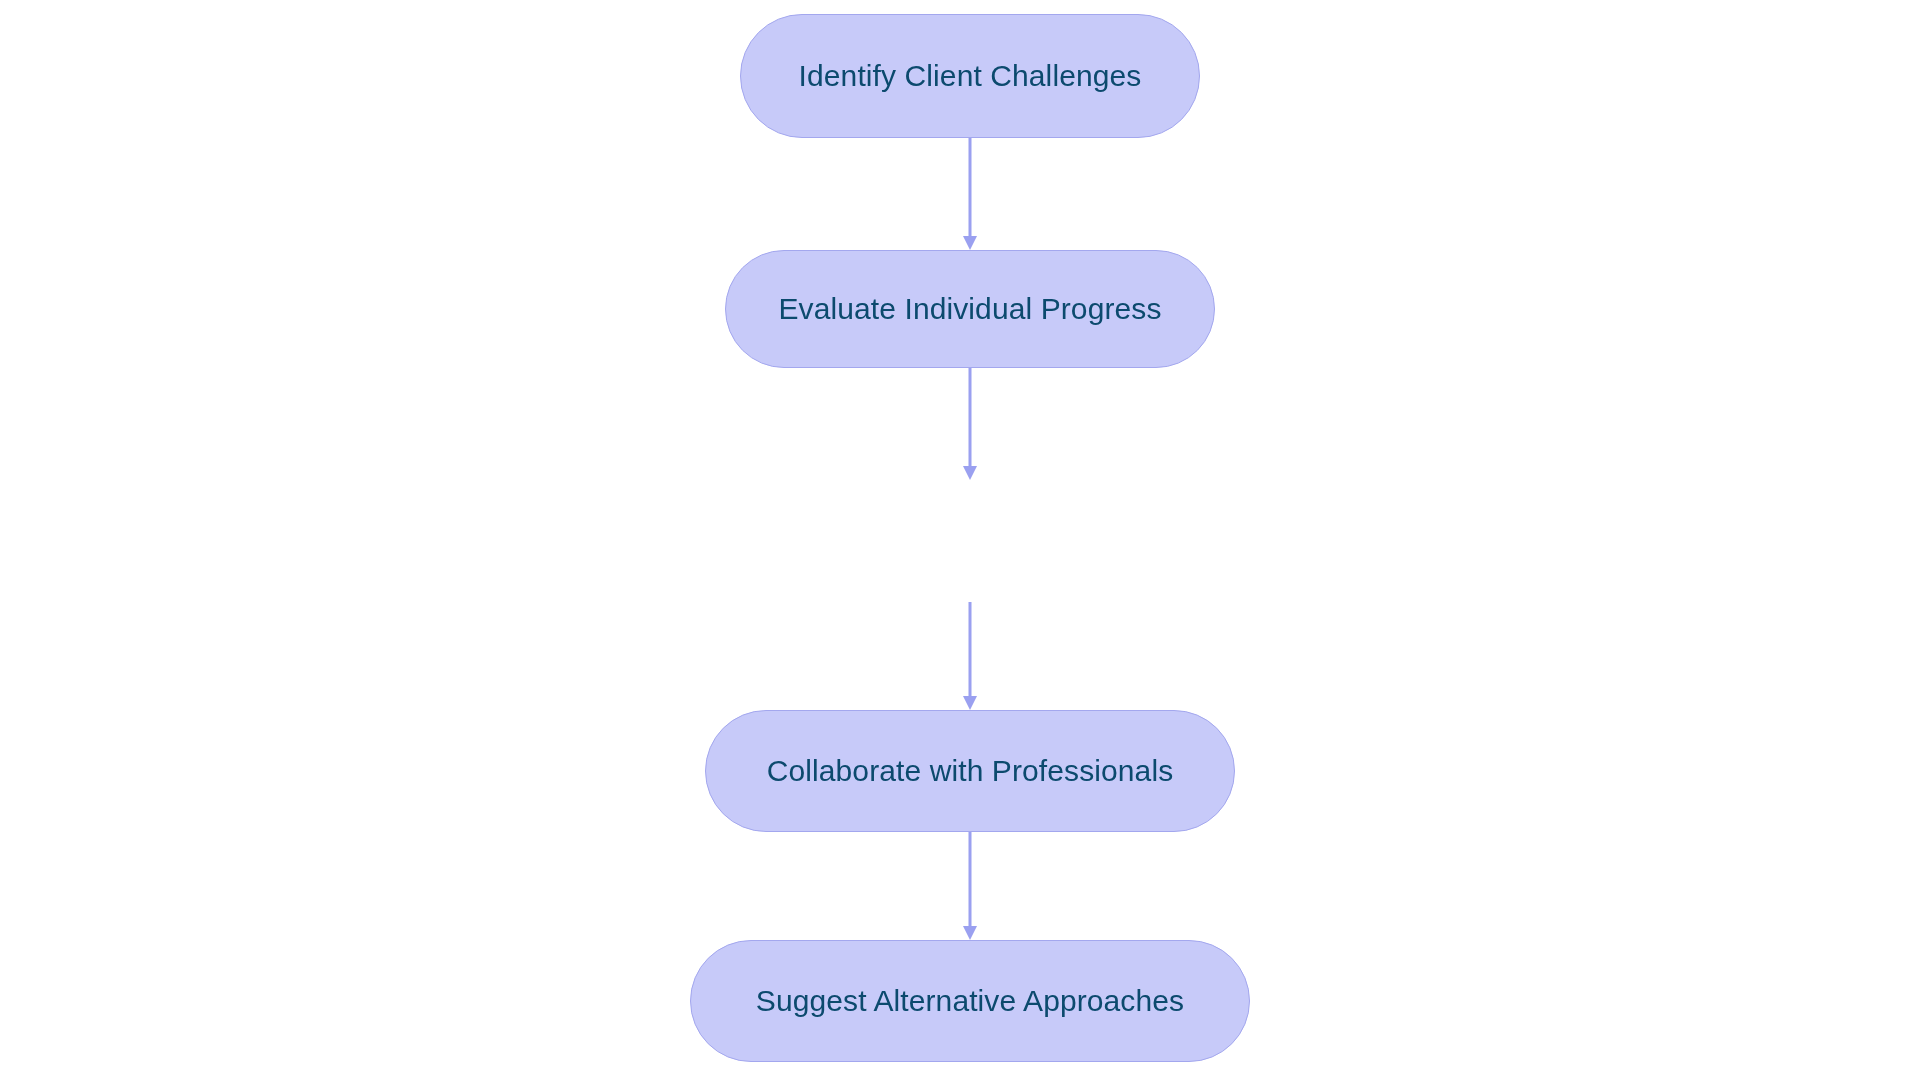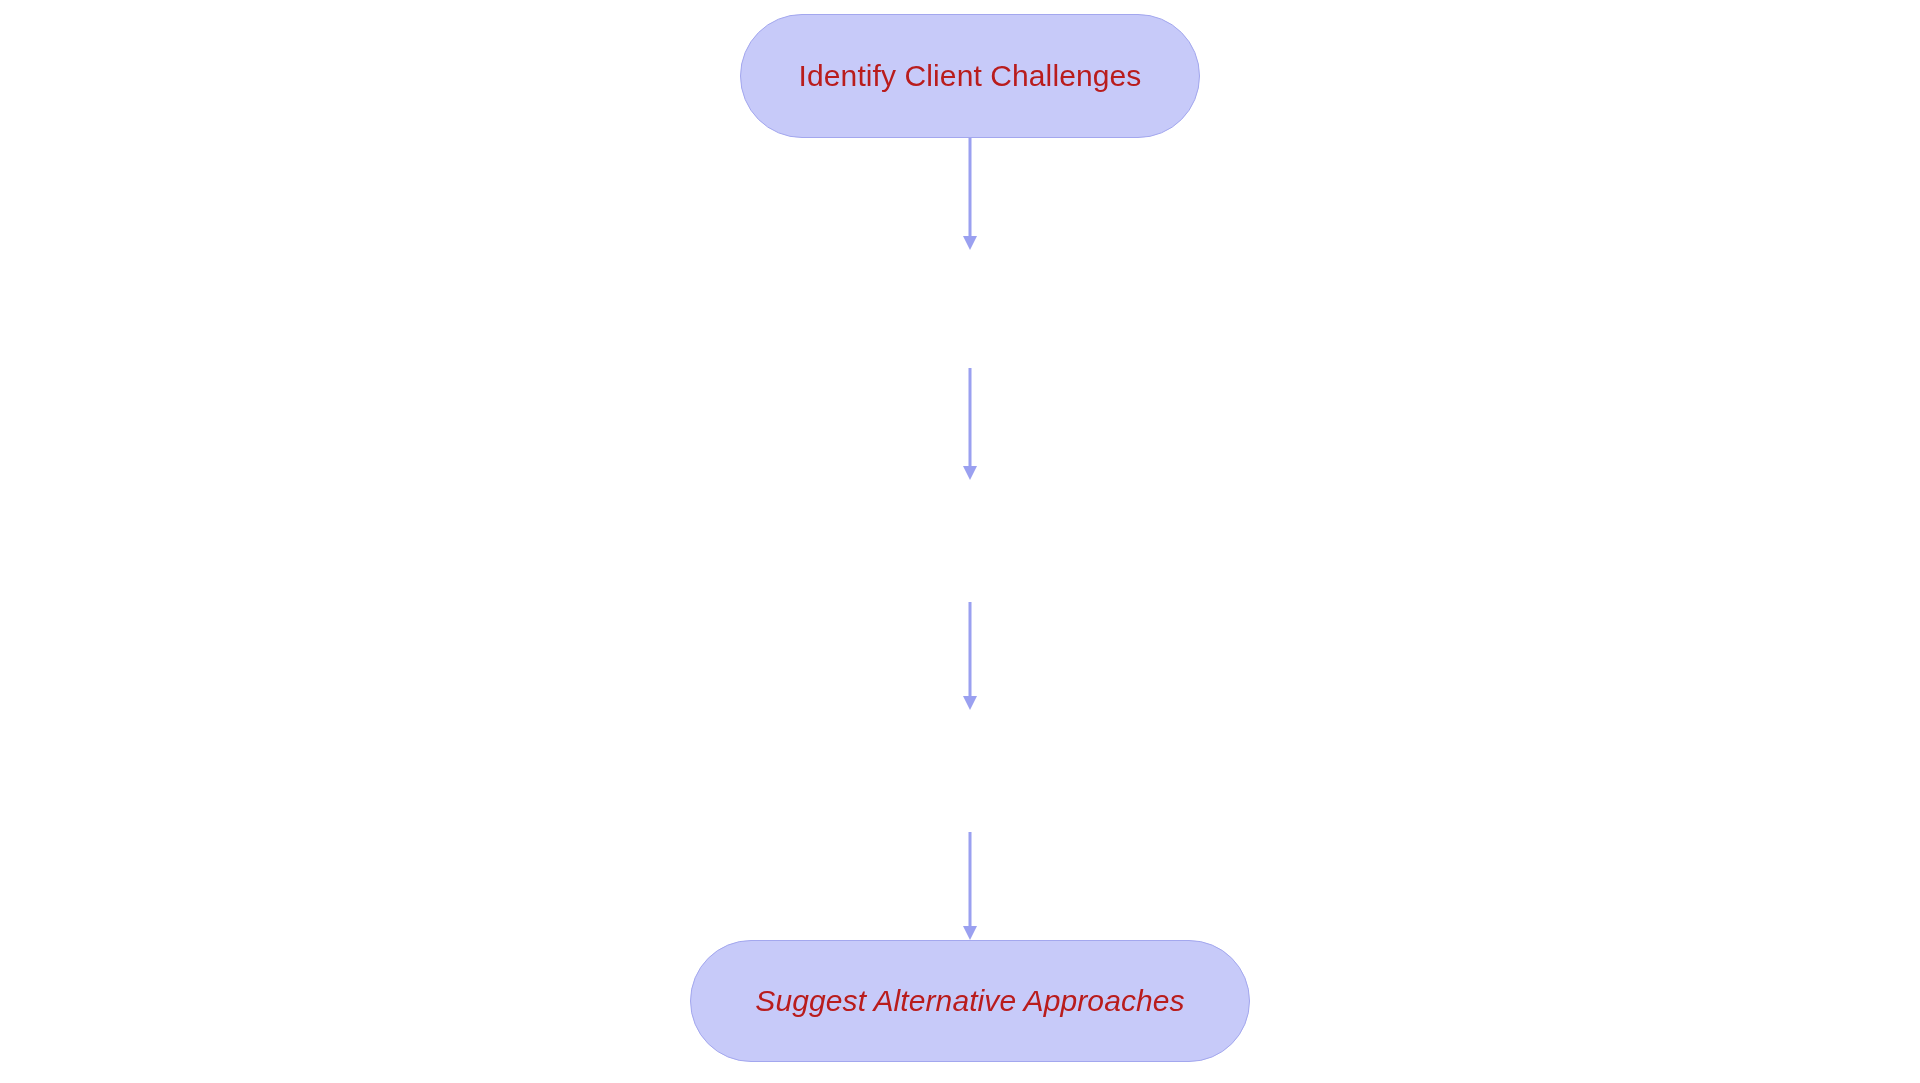--- a/index.html
+++ b/index.html
@@ -31,21 +31,21 @@
     justify-content: center;
     background: #c7caf9;
     border: 1.6px solid #a3a7ee;
     border-radius: 999px;
     left: 50%;
     transform: translateX(-50%);
     margin-left: 10px; 
   }
 
   .node-label {
-    color: #b91c1c;
+    color: #0c4a6e;
     font-family: "Liberation Sans", sans-serif;
     font-size: 30px;
     font-weight: 400;
     letter-spacing: 0.1px;
     line-height: 1;
     white-space: nowrap;
     text-align: center;
   }
 
   
@@ -74,53 +74,59 @@
     border-left: 7px solid transparent;
     border-right: 7px solid transparent;
     border-top: 14px solid #9aa0f0;
   }
 
   
   .node-0 { width: 460px; height: 124px; top: 14px; }
   .node-1 { width: 490px; height: 118px; top: 250px; }
   .node-2 { width: 430px; height: 122px; top: 480px; }
   .node-3 { width: 530px; height: 122px; top: 710px; }
-  .node-4 { width: 560px; height: 122px; top: 940px; font-style: italic; }
+  .node-4 { width: 560px; height: 122px; top: 940px; }
 
   .conn-0 { top: 138px; height: 112px; }
   .conn-1 { top: 368px; height: 112px; }
   .conn-2 { top: 602px; height: 108px; }
   .conn-3 { top: 832px; height: 108px; }
 </style>
 </head>
 <body>
 
 <div id="flowchart-canvas">
 
   <div class="node node-0">
     <span class="node-label">Identify Client Challenges</span>
   </div>
 
   <div class="connector conn-0">
     <div class="connector-line" style="height:98px;"></div>
     <div class="connector-head"></div>
   </div>
 
+  <div class="node node-1">
+    <span class="node-label">Evaluate Individual Progress</span>
+  </div>
 
   <div class="connector conn-1">
     <div class="connector-line" style="height:98px;"></div>
     <div class="connector-head"></div>
   </div>
 
 
   <div class="connector conn-2">
     <div class="connector-line" style="height:94px;"></div>
     <div class="connector-head"></div>
   </div>
 
+  <div class="node node-3">
+    <span class="node-label">Collaborate with Professionals</span>
+  </div>
 
   <div class="connector conn-3">
     <div class="connector-line" style="height:94px;"></div>
     <div class="connector-head"></div>
   </div>
 
   <div class="node node-4">
     <span class="node-label">Suggest Alternative Approaches</span>
   </div>
 

